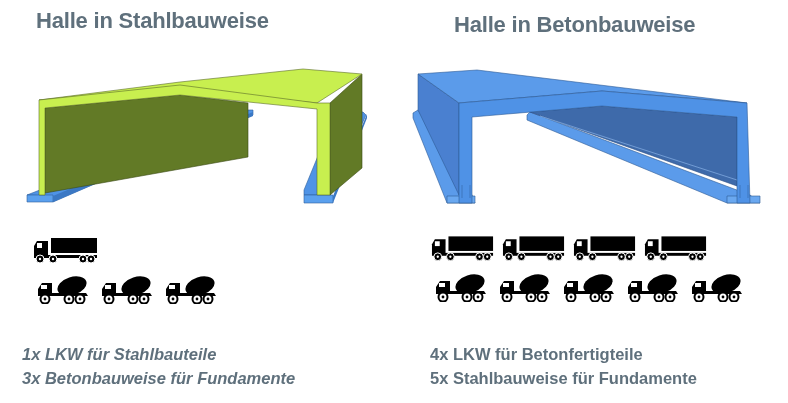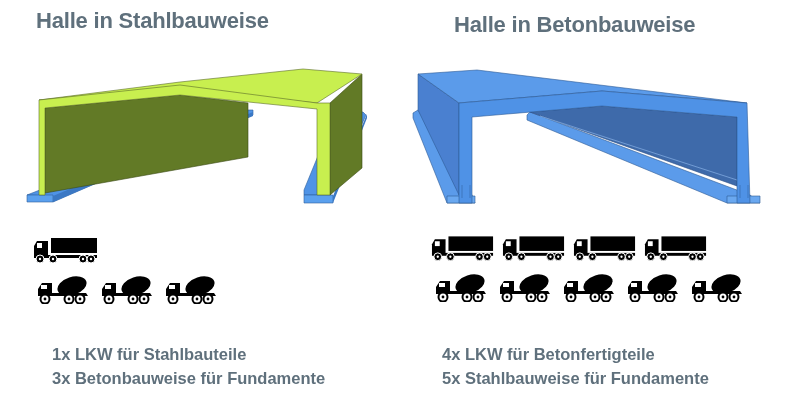--- a/index.html
+++ b/index.html
@@ -132,20 +132,20 @@
       <use href="#mixer-truck"></use>
     </svg>
   <svg class="icon" width="54" height="28">
       <use href="#mixer-truck"></use>
     </svg>
   <svg class="icon" width="54" height="28">
       <use href="#mixer-truck"></use>
     </svg>
 </div>
 
-<div class="caption" style="left:52px; top:342px;">
+<div class="caption" style="left:22px; top:342px;font-style:italic;">
   <div>1x LKW für Stahlbauteile</div>
   <div>3x Betonbauweise für Fundamente</div>
 </div>
-<div class="caption" style="left:442px; top:342px;">
+<div class="caption" style="left:430px; top:342px;">
   <div>4x LKW für Betonfertigteile</div>
   <div>5x Stahlbauweise für Fundamente</div>
 </div>
 
 </body></html>

